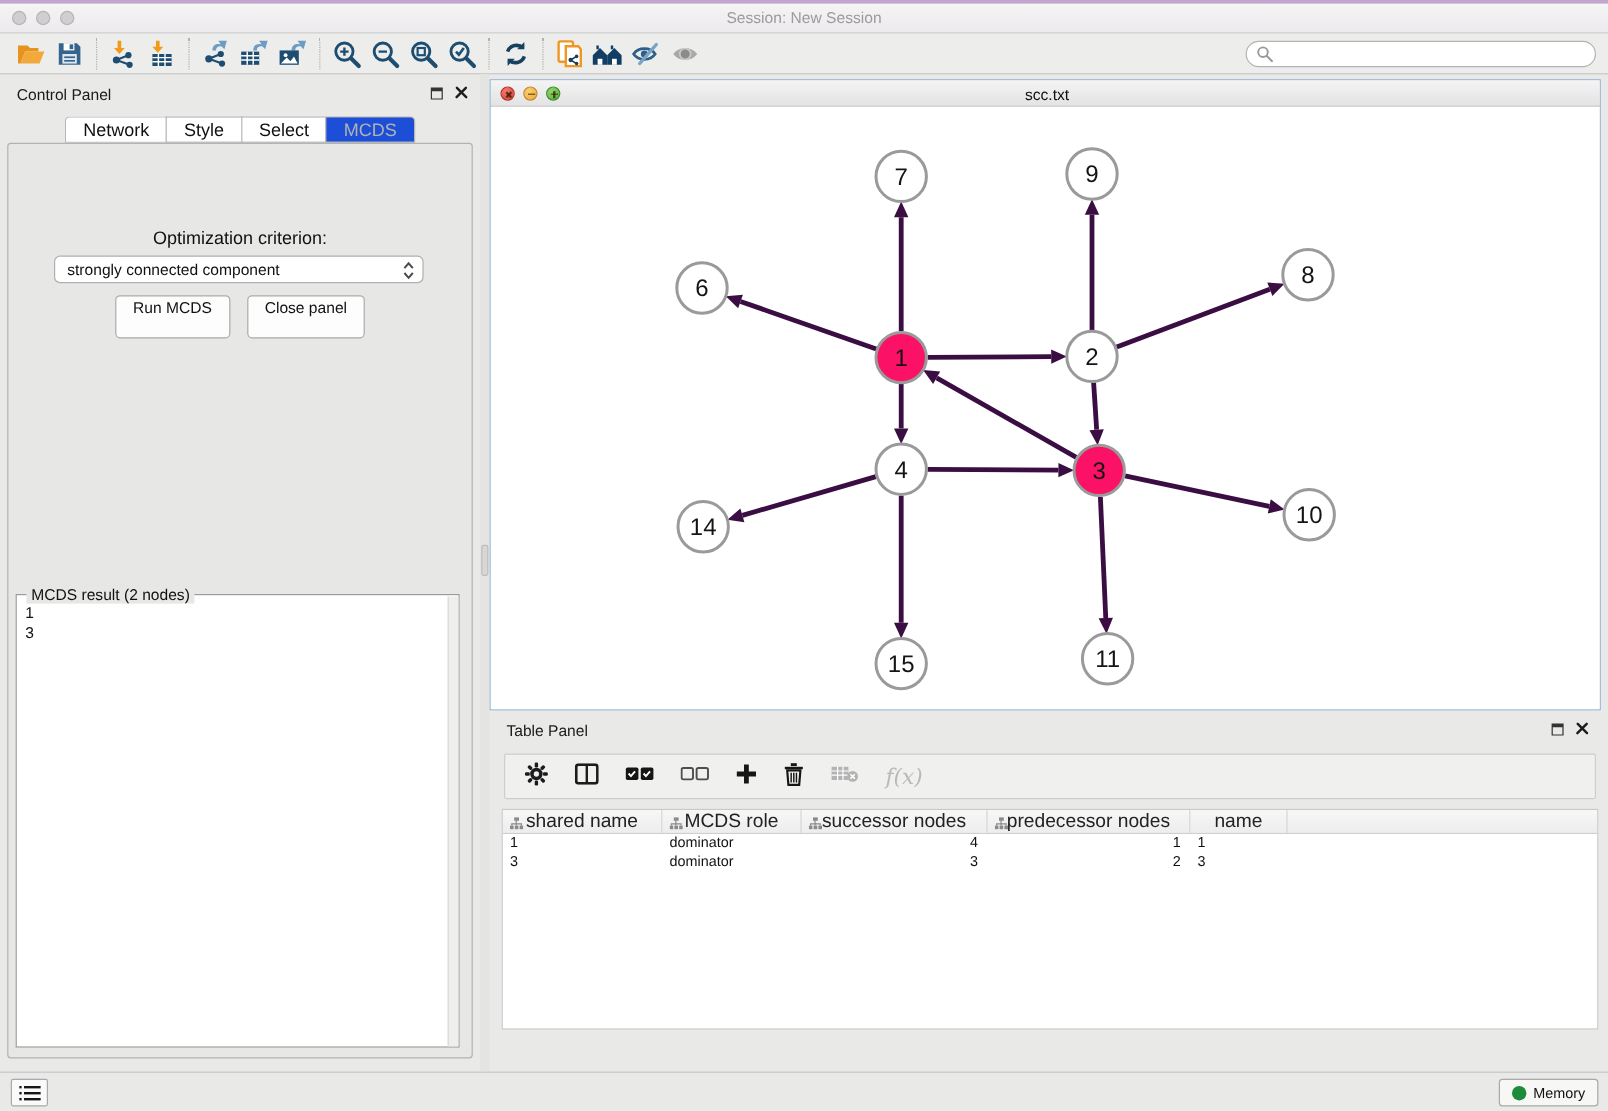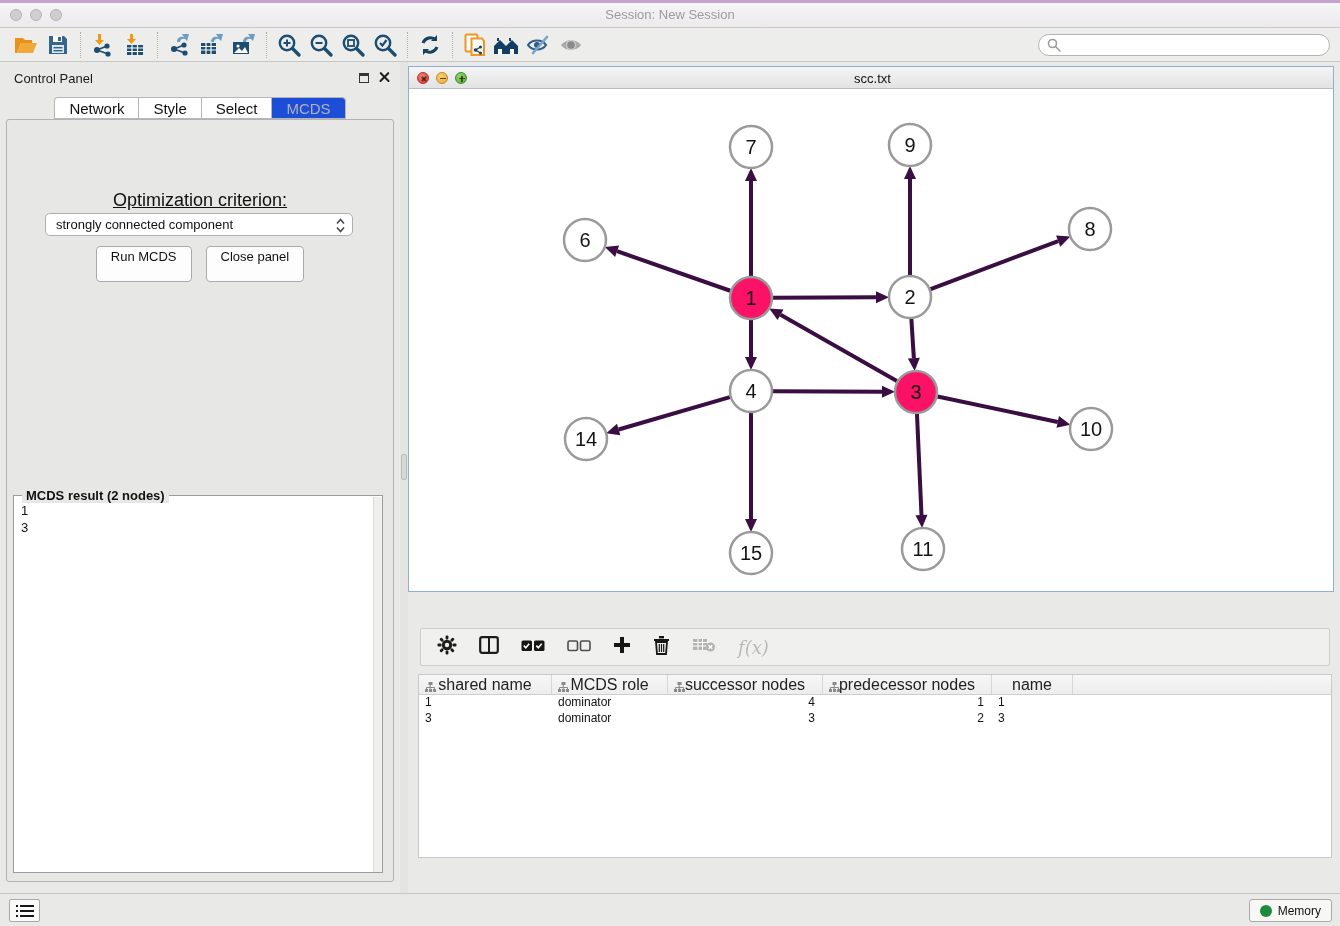--- a/index.html
+++ b/index.html
@@ -44,33 +44,33 @@
 
   #cp-tabs { position:absolute; left:0; right:0; top:31px; display:flex; justify-content:center; }
   .cp-tab { height:22px; padding:0 14px; font-size:15px; line-height:21px; background:#fff;
     border:1px solid #b6b6b6; border-right:none; color:#111; }
   .cp-tab:first-child { border-radius:4px 0 0 0; }
   .cp-tab.last { border-right:1px solid #b6b6b6; border-radius:0 4px 0 0; }
   .cp-tab.disabled-sel { background:#1d4ed8; color:#b2b2b2; }
 
   #cp-body { position:absolute; left:6px; right:6px; top:53px; bottom:6px;
     border:1px solid #b3b3b3; border-radius:3px; background:#e7e7e5; }
-  #opt-label { position:absolute; left:0; right:0; top:70px; text-align:center; font-size:18px; color:#111;text-decoration:underline; }
+  #opt-label { position:absolute; left:0; right:0; top:70px; text-align:center; font-size:15px; color:#111; }
   #criterion { position:absolute; left:38px; right:40px; top:93px; height:23px; background:#fff;
     border:1px solid #b0b0b0; border-radius:5px; display:flex; align-items:center; font-size:13px;
     padding-left:10px; color:#111; }
   #criterion .stepper { position:absolute; right:6px; top:3px; }
   .btnrow { position:absolute; top:126px; left:0; right:0; display:flex; justify-content:center; gap:14px; }
   .pushbtn { height:36px; padding:0 14px; background:#fdfdfd; border:1px solid #ababab;
     border-radius:4px; font-size:13px; line-height:20px; color:#111; }
 
   #result-box { position:absolute; left:6px; right:10px; top:375px; height:378px;
     border:1px solid #9c9c9c; background:#fff; }
   #result-legend { position:absolute; left:8px; top:-8px; background:#e7e7e5; padding:0 4px;
-    font-size:13px; color:#111;font-weight:bold; }
+    font-size:13px; color:#111; }
   #result-list { position:absolute; left:0; top:1px; right:9px; bottom:0; font-size:13px;
     padding:5px 0 0 7px; color:#111; }
   #result-list .ritem { line-height:17px; }
   #result-scroll { position:absolute; right:0; top:1px; width:9px; bottom:0; background:#efefee;
     border-left:1px solid #d9d9d9; }
 
   
   #net-frame { position:absolute; left:408px; top:66px; width:926px; height:526px;
     border:1px solid #8fafd4; background:#fff; }
   #net-title { position:relative; height:22px; background:linear-gradient(#f4f4f4,#e3e3e3);
@@ -378,20 +378,27 @@
           <text x="682" y="347" text-anchor="middle" font-size="20" font-family="&quot;Liberation Sans&quot;, sans-serif" fill="#141414">10</text>
           <circle cx="342" cy="464" r="21" fill="#ffffff" stroke="#9a9a9a" stroke-width="2.5"></circle>
           <text x="342" y="471" text-anchor="middle" font-size="20" font-family="&quot;Liberation Sans&quot;, sans-serif" fill="#141414">15</text>
           <circle cx="514" cy="460" r="21" fill="#ffffff" stroke="#9a9a9a" stroke-width="2.5"></circle>
           <text x="514" y="467" text-anchor="middle" font-size="20" font-family="&quot;Liberation Sans&quot;, sans-serif" fill="#141414">11</text>
         </svg>
     </div>
   </div>
 
   <div id="table-panel">
+    <div class="panel-head">
+      <span class="ptitle">Table Panel</span>
+      <span class="panel-icons">
+        <span class="float-ic"></span>
+        <span class="close-ic"></span>
+      </span>
+    </div>
     <div id="tp-toolbar">
       <span>
         <svg width="20" height="20" viewBox="0 0 20 20">
           <g fill="#1c1c1c">
             <circle cx="10" cy="10" r="5.2"></circle>
             <g>
               <rect x="8.6" y="0.5" width="2.8" height="4" rx="1"></rect>
               <rect x="8.6" y="15.5" width="2.8" height="4" rx="1"></rect>
               <rect x="0.5" y="8.6" width="4" height="2.8" rx="1"></rect>
               <rect x="15.5" y="8.6" width="4" height="2.8" rx="1"></rect>

